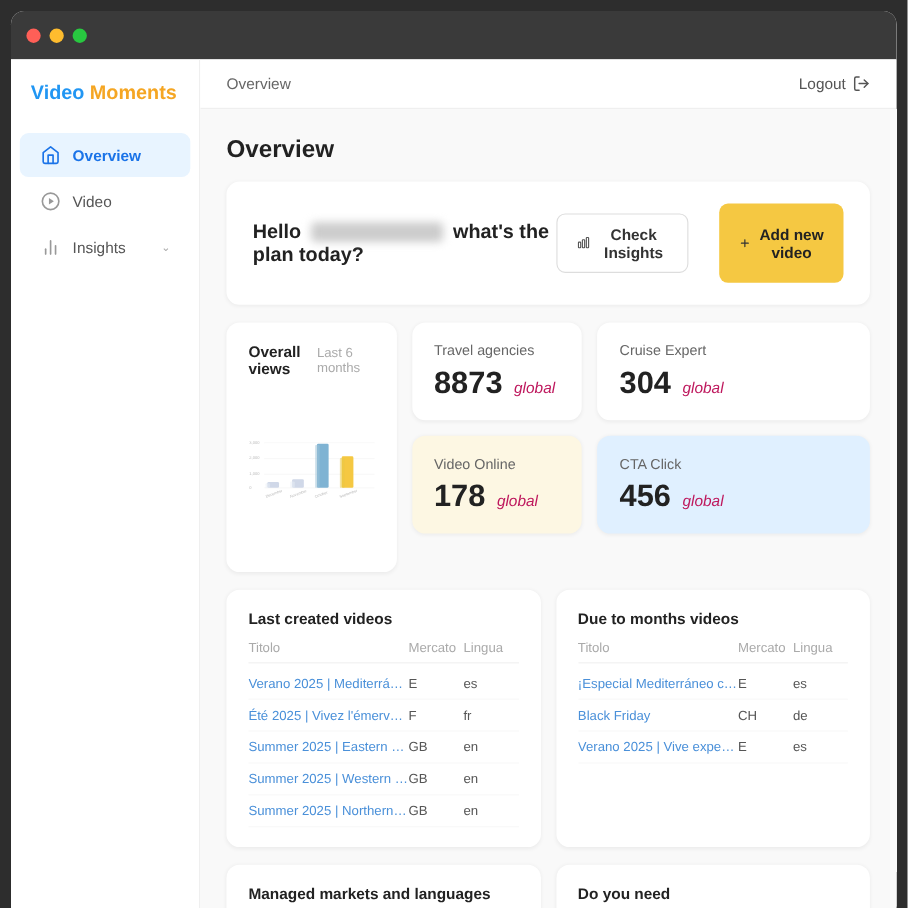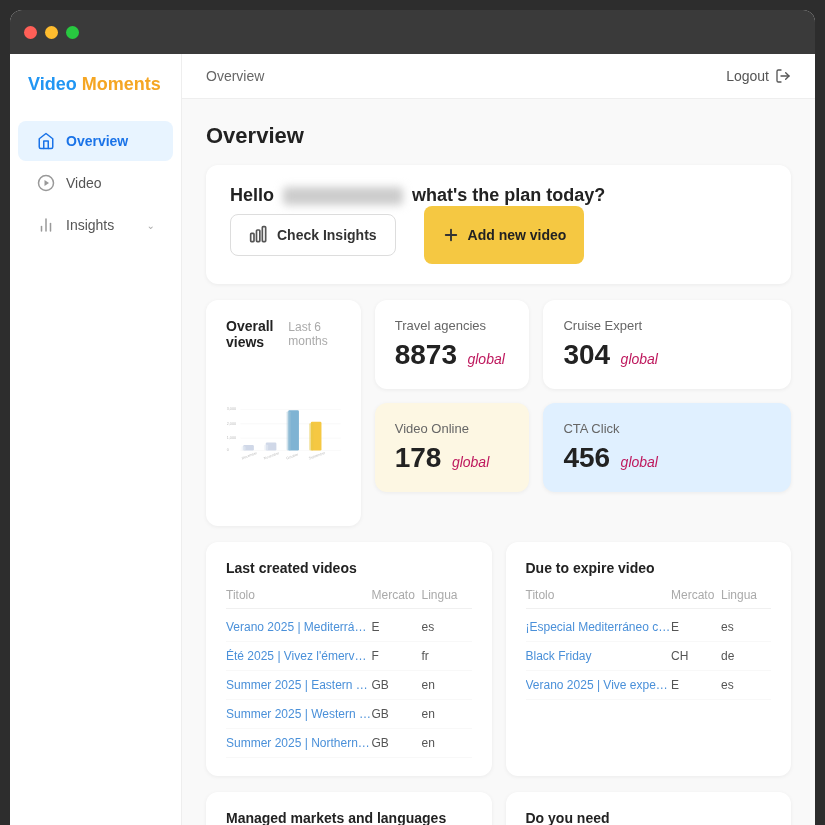--- a/index.html
+++ b/index.html
@@ -129,25 +129,24 @@
       font-weight: 700;
       color: #222;
       margin-bottom: 16px;
     }
     
     .welcome-card {
       background: #fff;
       border-radius: 12px;
       padding: 20px 24px;
       display: flex;
-      align-items: flex-start;
+      align-items: center;
       justify-content: space-between;
       margin-bottom: 16px;
       box-shadow: 0 1px 4px rgba(0,0,0,0.06);
-      flex-direction: column;
     }
     .welcome-text h2 {
       font-size: 18px;
       font-weight: 700;
       color: #222;
     }
     .welcome-text h2 .blurred {
       display: inline-block;
       background: #ccc;
       color: transparent;
@@ -529,21 +528,21 @@
               <span class="cell">en</span>
             </div>
             <div class="table-row-item">
               <span class="link">Summer 2025 | Northern Eur...</span>
               <span class="cell">GB</span>
               <span class="cell">en</span>
             </div>
           </div>
 
           <div class="table-card">
-            <div class="table-card-title">Due to expire video</div>
+            <div class="table-card-title">Due to months videos</div>
             <div class="table-header">
               <span>Titolo</span>
               <span>Mercato</span>
               <span>Lingua</span>
             </div>
             <div class="table-row-item">
               <span class="link">¡Especial Mediterráneo con ...</span>
               <span class="cell">E</span>
               <span class="cell">es</span>
             </div>

